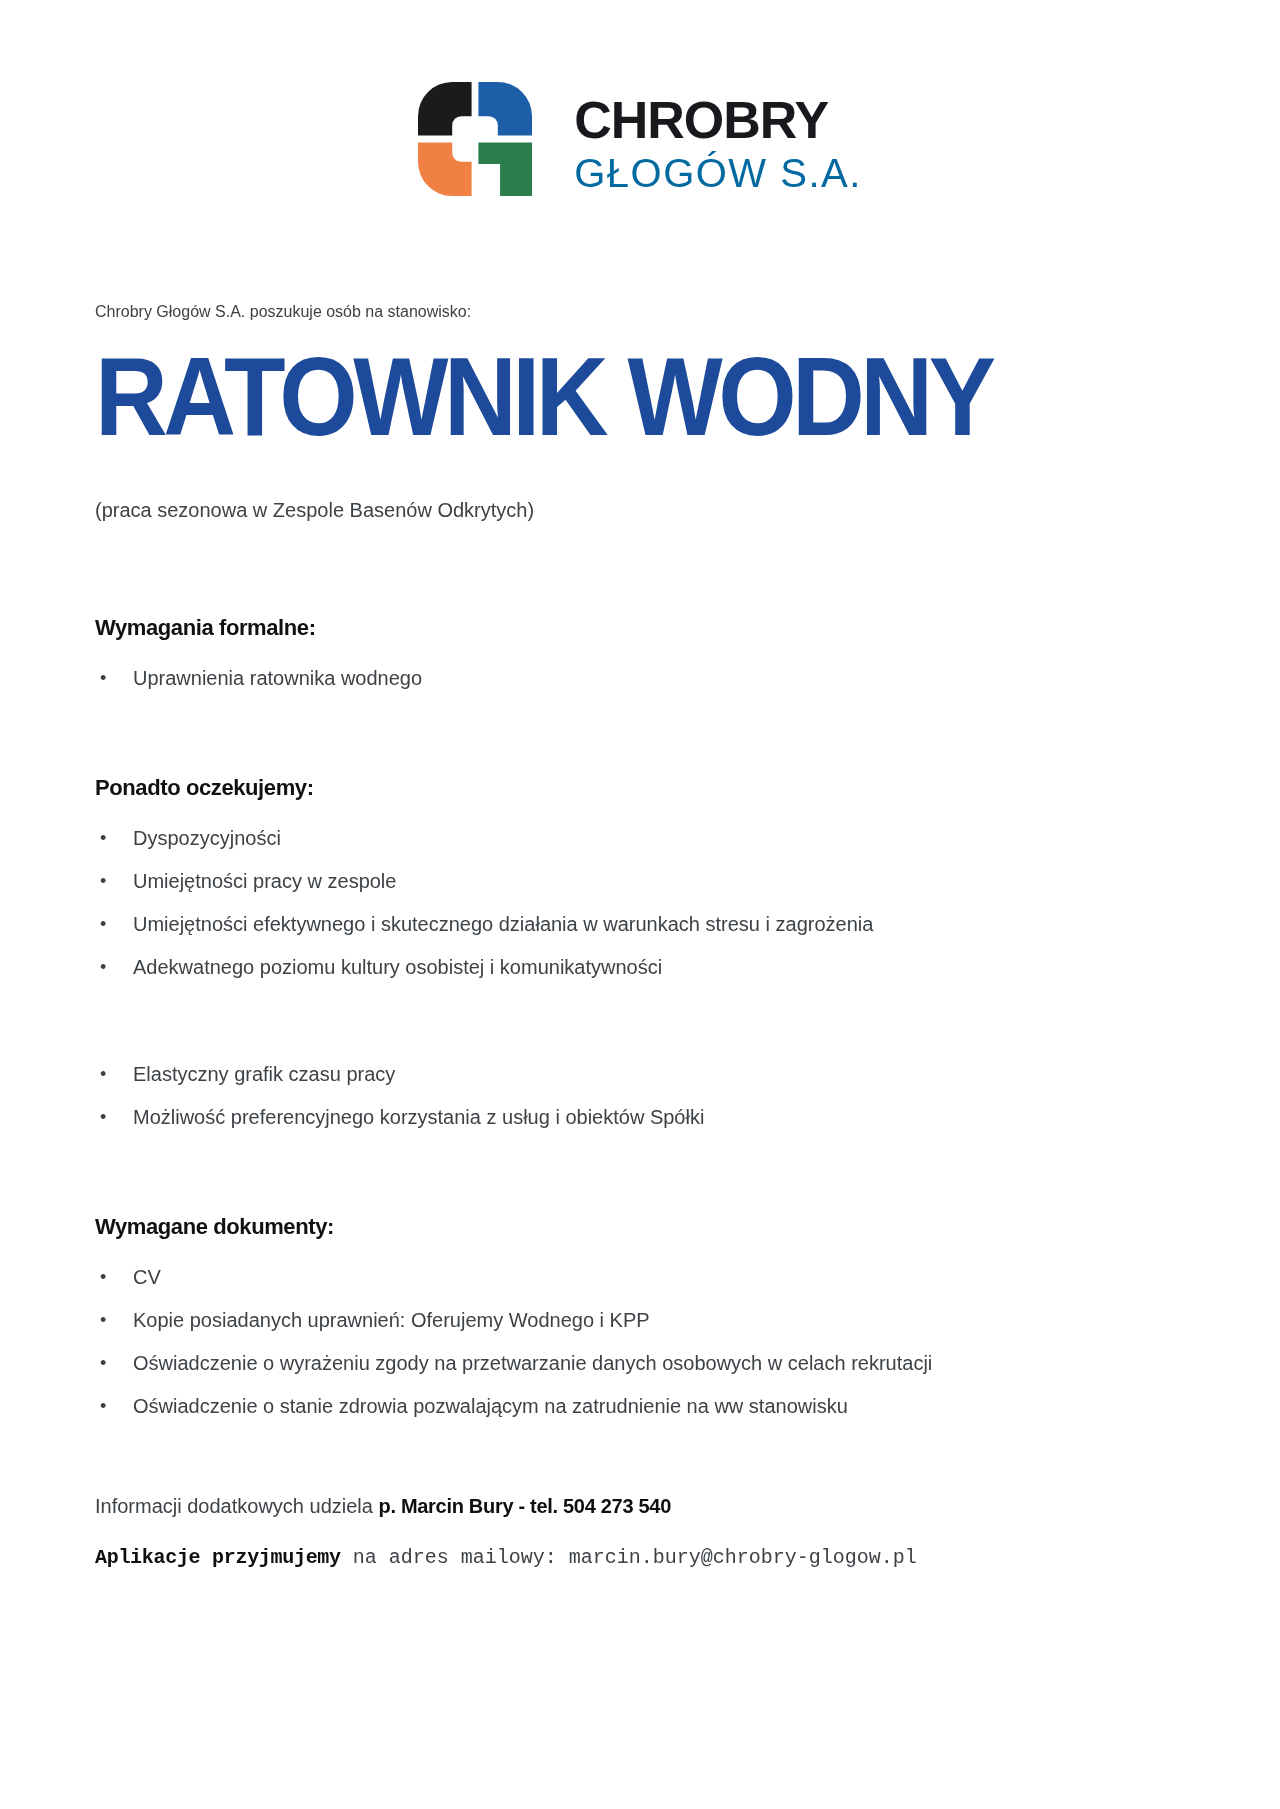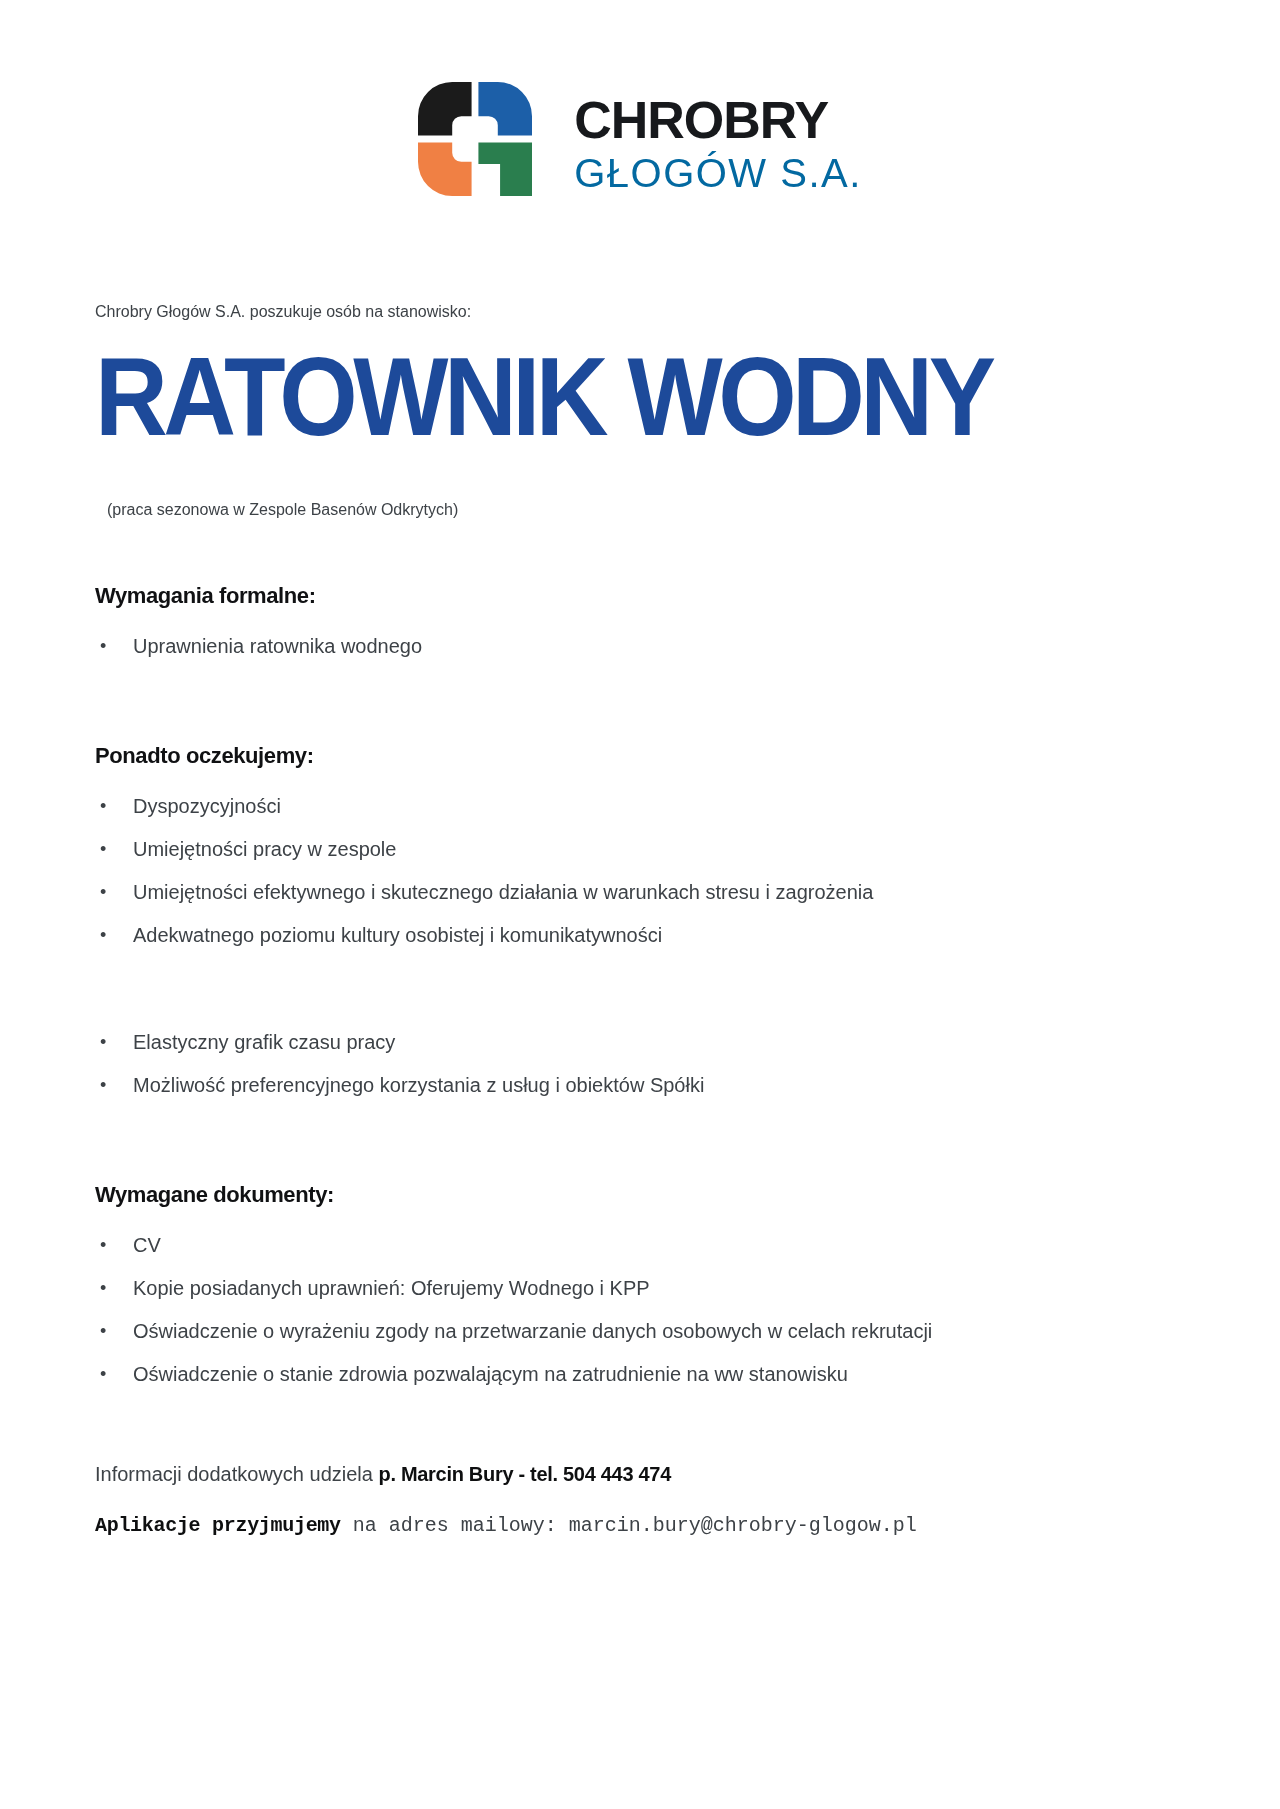--- a/index.html
+++ b/index.html
@@ -36,25 +36,25 @@
     font-size:16px;color:#3d4247;line-height:24px;
   }
   .title{
     margin:14px 0 0;
     font-size:112px;font-weight:800;letter-spacing:-5px;
     line-height:1.05;white-space:nowrap;
     color:#1d4a9a;
     transform:scaleX(0.9);transform-origin:left center;
   }
   .subtitle{
-    margin:42px 12px 0;
-    font-size:16px;color:#3d4247;line-height:24px;
+    margin:42px 0 0;
+    font-size:20px;color:#3d4247;line-height:24px;
   }
   section{margin-top:84px;}
-  section.first{margin-top:60px;}
+  section.first{margin-top:92px;}
   h2{
     margin:0 0 26px;
     font-size:22px;font-weight:800;letter-spacing:-0.4px;
     color:#101113;line-height:27px;
   }
   .bullet{
     display:flex;
     margin-bottom:20px;
     font-size:20px;color:#3d4247;line-height:23px;
   }
@@ -155,18 +155,18 @@
       <div class="bullet">
         <span class="dot">•</span>
         <span class="btext">Oświadczenie o wyrażeniu zgody na przetwarzanie danych osobowych w celach rekrutacji</span>
       </div>
       <div class="bullet">
         <span class="dot">•</span>
         <span class="btext">Oświadczenie o stanie zdrowia pozwalającym na zatrudnienie na ww stanowisku</span>
       </div>
     </section>
 
-    <p class="contact-info"><span>Informacji dodatkowych udziela </span><span class="bold-seg">p. Marcin Bury - tel. 504 443 474</span></p>
+    <p class="contact-info"><span>Informacji dodatkowych udziela </span><span class="bold-seg">p. Marcin Bury - tel. 504 273 540</span></p>
 
     <p class="contact-apply"><span class="bold-seg">Aplikacje przyjmujemy</span><span> na adres mailowy: marcin.bury@chrobry-glogow.pl</span><br></p>
 
   </main>
 </div>
 
 </body></html>

